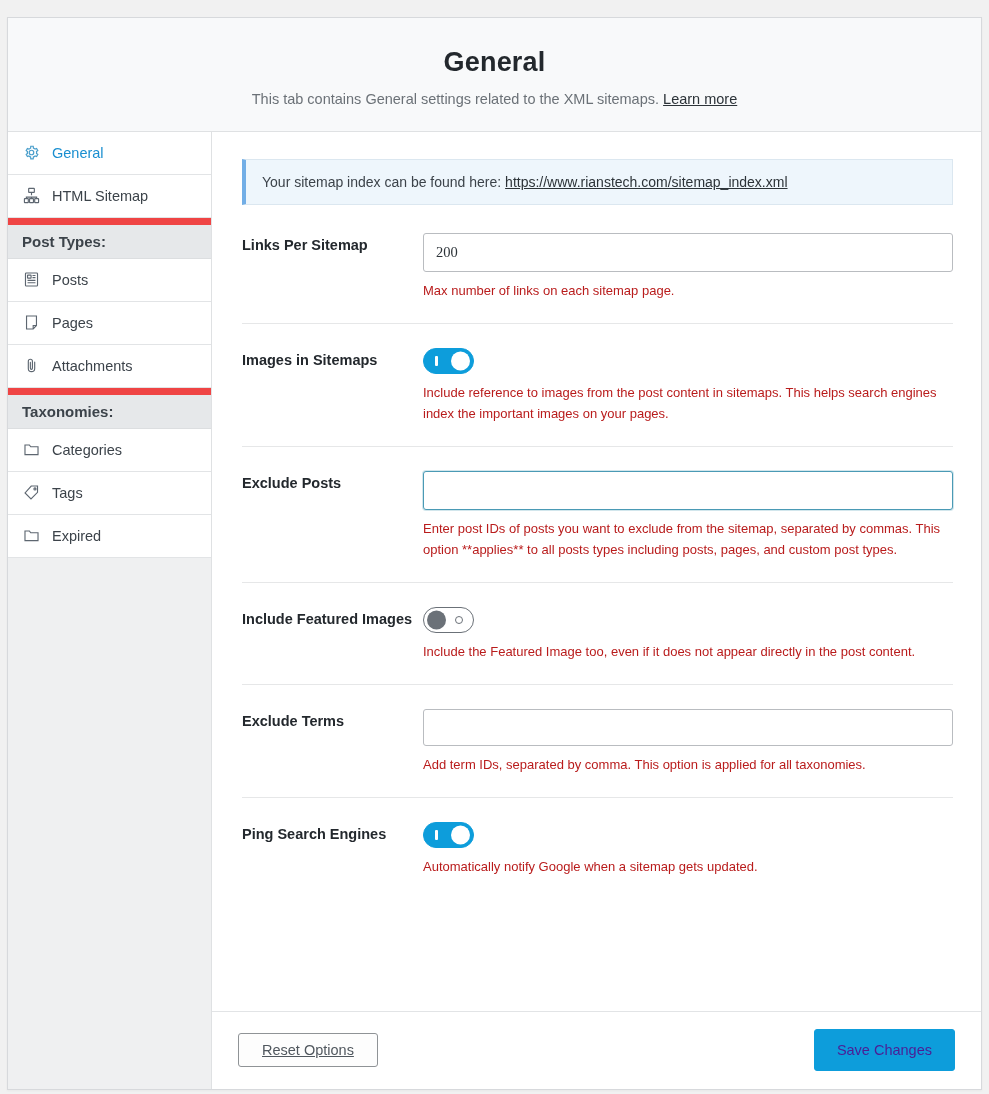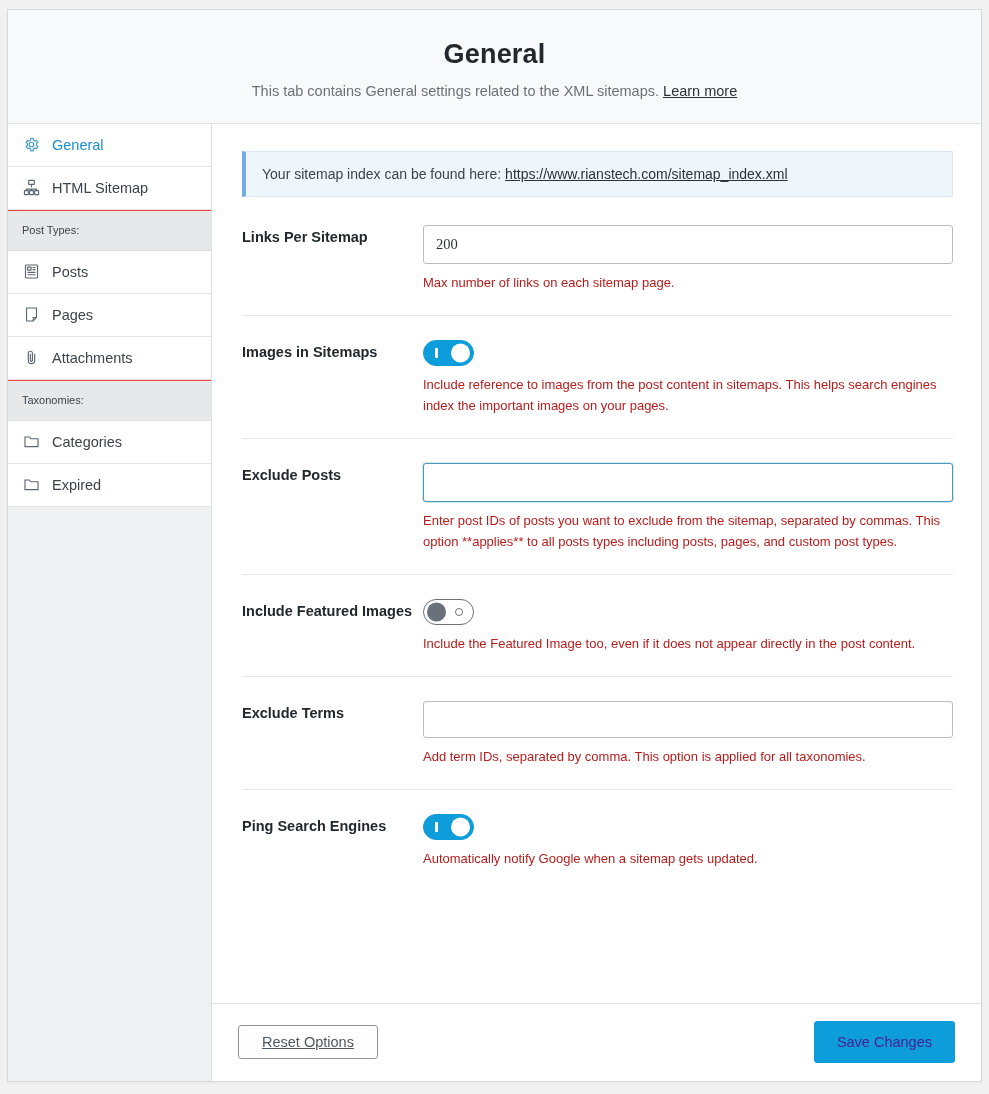--- a/index.html
+++ b/index.html
@@ -11,21 +11,21 @@
     -webkit-font-smoothing: antialiased;
   }
   .page {
     position: relative;
     width: 989px; height: 1094px;
     background: #f1f1f1;
     overflow: hidden;
   }
   .card {
     position: absolute;
-    left: 7px; top: 9px;
+    left: 7px; top: 17px;
     width: 975px; height: 1073px;
     background: #ffffff;
     border: 1px solid #d7d9dc;
     box-shadow: 0 1px 2px rgba(0,0,0,0.04);
     display: flex;
     flex-direction: column;
     overflow: hidden;
   }
 
   
@@ -90,23 +90,23 @@
   }
   .nav-item.active .ico { color: #4a9ecb; }
   .nav-item .ico svg { display: block; }
   .nav-head {
     height: 41px;
     display: flex;
     align-items: center;
     padding: 0 14px;
     background: #e6e8ea;
     border-bottom: 1px solid #dcdee0;
-    border-top: 1px solid #ef4444;
-    font-size: 11px;
-    font-weight: normal;
+    border-top: 7px solid #ef4444;
+    font-size: 15px;
+    font-weight: bold;
     color: #3c434a;
   }
   .sb-fill {
     background: #eff0f1;
   }
 
   
   .main {
     flex: 1 1 auto;
     background: #ffffff;
@@ -339,20 +339,29 @@
 
         <div class="nav-item">
           <span class="ico">
             <svg width="17" height="17" viewBox="0 0 24 24" fill="none" stroke="currentColor" stroke-width="1.6">
               <path d="M2.8 19.2V5.6h6.2l1.9 2.5h10.3v11.1z"></path>
             </svg>
           </span>
           <span>Categories</span>
         </div>
 
+        <div class="nav-item">
+          <span class="ico">
+            <svg width="17" height="17" viewBox="0 0 24 24" fill="none" stroke="currentColor" stroke-width="1.6">
+              <path d="M11.6 2.9H20.5v8.9L11.3 21 2.9 12.6z"></path>
+              <circle cx="16.9" cy="6.9" r="1.5"></circle>
+            </svg>
+          </span>
+          <span>Tags</span>
+        </div>
 
         <div class="nav-item">
           <span class="ico">
             <svg width="17" height="17" viewBox="0 0 24 24" fill="none" stroke="currentColor" stroke-width="1.6">
               <path d="M2.8 19.2V5.6h6.2l1.9 2.5h10.3v11.1z"></path>
             </svg>
           </span>
           <span>Expired</span>
         </div>
 

